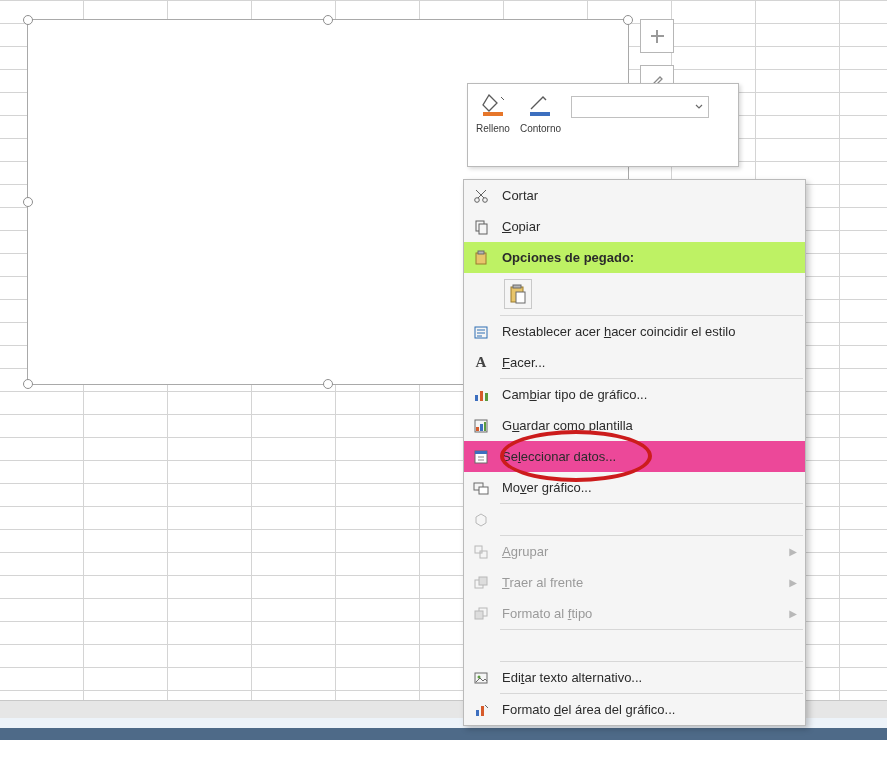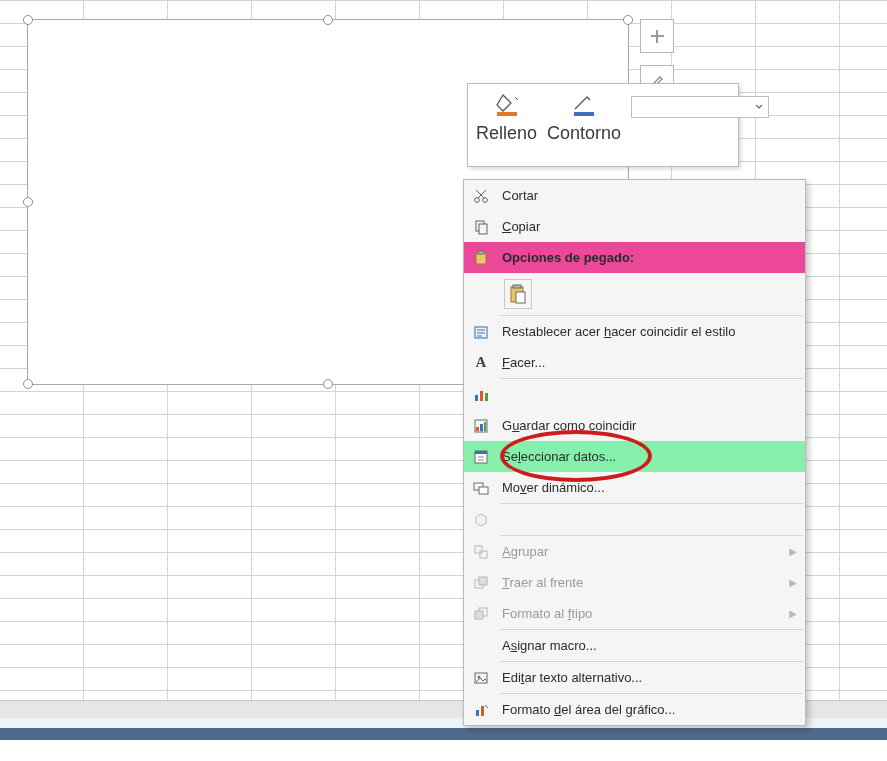--- a/index.html
+++ b/index.html
@@ -37,41 +37,41 @@
     border:1px solid #b6b6b6; background:#fff; display:flex; align-items:center; justify-content:center;
     color:#8a8a8a; cursor:pointer; }
 
   
   .format-toolbar {
     position:absolute; left:467px; top:83px; width:272px; height:84px;
     background:#fff; border:1px solid #bababa; box-shadow: 2px 2px 4px rgba(0,0,0,.15);
     display:flex; align-items:flex-start; padding:7px 8px 4px 8px; gap:10px;
   }
   .tool-col { display:flex; flex-direction:column; align-items:center; font-size:12px; color:#3a3a3a; gap:4px; }
-  .tool-label { font-size:18px; }
+  .tool-label { font-size:10px; }
   .swatch-dropdown {
     width:138px; height:22px; border:1px solid #c0c0c0; background:#fff; margin-top:3px;
     display:flex; justify-content:flex-end; align-items:center; padding-right:5px;
   }
 
   
   .context-menu {
     position:absolute; left:463px; top:179px; width:343px;
     background:#f5f5f5; border:1px solid #bababa;
     box-shadow: 3px 3px 6px rgba(0,0,0,.22);
     z-index:30;
   }
   .menu-item {
     display:flex; align-items:center; height:31px;
     padding:0 8px 0 6px; font-size:13px; color:#2b2b2b; cursor:default;
     position:relative;
   }
-  .menu-item.header { font-weight:bold; background:#ec4899; }
+  .menu-item.header { font-weight:bold; background:#bef264; }
   .menu-item.paste-row { height:42px; padding-left:40px; }
-  .menu-item.highlight { background:#86efac; }
+  .menu-item.highlight { background:#ec4899; }
   .menu-item.disabled { color:#9a9a9a; }
   .menu-item .ico { width:22px; height:22px; margin-right:10px; display:flex; align-items:center; justify-content:center; flex-shrink:0; font-size:15px; color:#606060; }
   .menu-item .label { flex:1; white-space:nowrap; }
   .menu-item .arrow { font-size:10px; color:#606060; }
   .menu-item.disabled .arrow { color:#b8b8b8; }
   .under { text-decoration:underline; }
 
   .sep { height:1px; background:#d7d7d7; margin:0 2px 0 36px; }
 
   
@@ -202,53 +202,54 @@
   <div class="sep"></div>
 
   <div class="menu-item">
     <span class="ico">
       <svg width="16" height="16" viewBox="0 0 16 16">
           <rect x="2" y="8" width="3" height="6" fill="#3d6fbf"></rect>
           <rect x="7" y="4" width="3" height="10" fill="#d65a2a"></rect>
           <rect x="12" y="6" width="3" height="8" fill="#5a9a3d"></rect>
         </svg>
     </span>
+    <span class="label"><span>Cam</span><span class="under">b</span><span>iar tipo de gráfico...</span></span>
   </div>
 
   <div class="menu-item">
     <span class="ico">
       <svg width="16" height="16" viewBox="0 0 16 16">
           <rect x="2" y="2" width="12" height="12" fill="none" stroke="#6a6a6a"></rect>
           <rect x="3" y="9" width="3" height="4" fill="#d65a2a"></rect>
           <rect x="7" y="6" width="3" height="7" fill="#3d6fbf"></rect>
           <rect x="11" y="4" width="2" height="9" fill="#5a9a3d"></rect>
         </svg>
     </span>
-    <span class="label"><span>G</span><span class="under">u</span><span>ardar como coincidir</span></span>
+    <span class="label"><span>G</span><span class="under">u</span><span>ardar como plantilla</span></span>
   </div>
 
   <div class="menu-item highlight">
     <span class="ico">
       <svg width="16" height="16" viewBox="0 0 16 16">
           <rect x="2" y="2" width="12" height="12" fill="#fff" stroke="#6a6a6a"></rect>
           <rect x="2" y="2" width="12" height="3" fill="#3d6fbf"></rect>
           <path d="M5 8h6M5 11h6" stroke="#8a8a8a"></path>
         </svg>
     </span>
     <span class="label"><span>Se</span><span class="under">l</span><span>eccionar datos...</span></span>
   </div>
 
   <div class="menu-item">
     <span class="ico">
       <svg width="16" height="16" viewBox="0 0 16 16">
           <rect x="1" y="3" width="9" height="7" fill="none" stroke="#6a6a6a"></rect>
           <rect x="6" y="7" width="9" height="7" fill="#fff" stroke="#6a6a6a"></rect>
         </svg>
     </span>
-    <span class="label"><span>Mo</span><span class="under">v</span><span>er dinámico...</span></span>
+    <span class="label"><span>Mo</span><span class="under">v</span><span>er gráfico...</span></span>
   </div>
 
   <div class="sep"></div>
 
   <div class="menu-item disabled">
     <span class="ico">
       <svg width="16" height="16" viewBox="0 0 16 16">
           <path d="M3 5l5-3 5 3v6l-5 3-5-3z" fill="none" stroke="#b8b8b8"></path>
         </svg>
     </span>
@@ -286,21 +287,20 @@
         </svg>
     </span>
     <span class="label"><span>Formato al </span><span class="under">f</span><span>tipo</span></span>
     <span class="arrow">▶</span>
   </div>
 
   <div class="sep"></div>
 
   <div class="menu-item">
     <span class="ico"></span>
-    <span class="label"><span>A</span><span class="under">s</span><span>ignar macro...</span></span>
   </div>
 
   <div class="sep"></div>
 
   <div class="menu-item">
     <span class="ico">
       <svg width="16" height="16" viewBox="0 0 16 16">
           <rect x="2" y="3" width="12" height="10" fill="none" stroke="#6a6a6a"></rect>
           <circle cx="6" cy="7" r="1.5" fill="#5a9a3d"></circle>
           <path d="M3 12l4-4 3 3 2-2 2 2" fill="none" stroke="#6a6a6a"></path>

